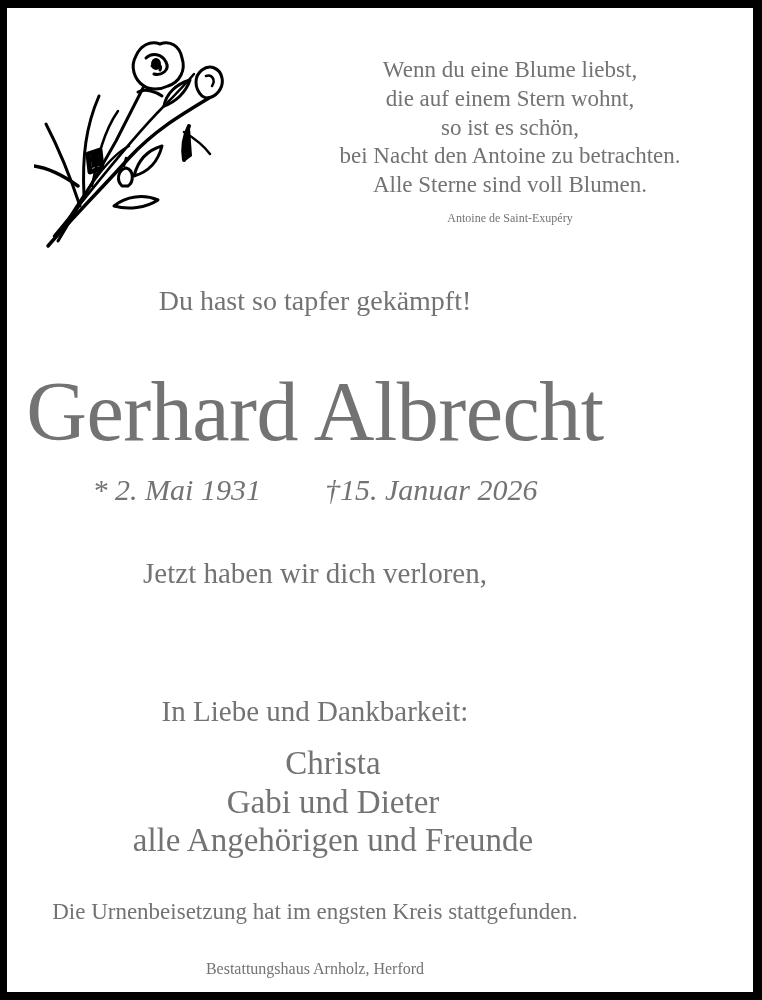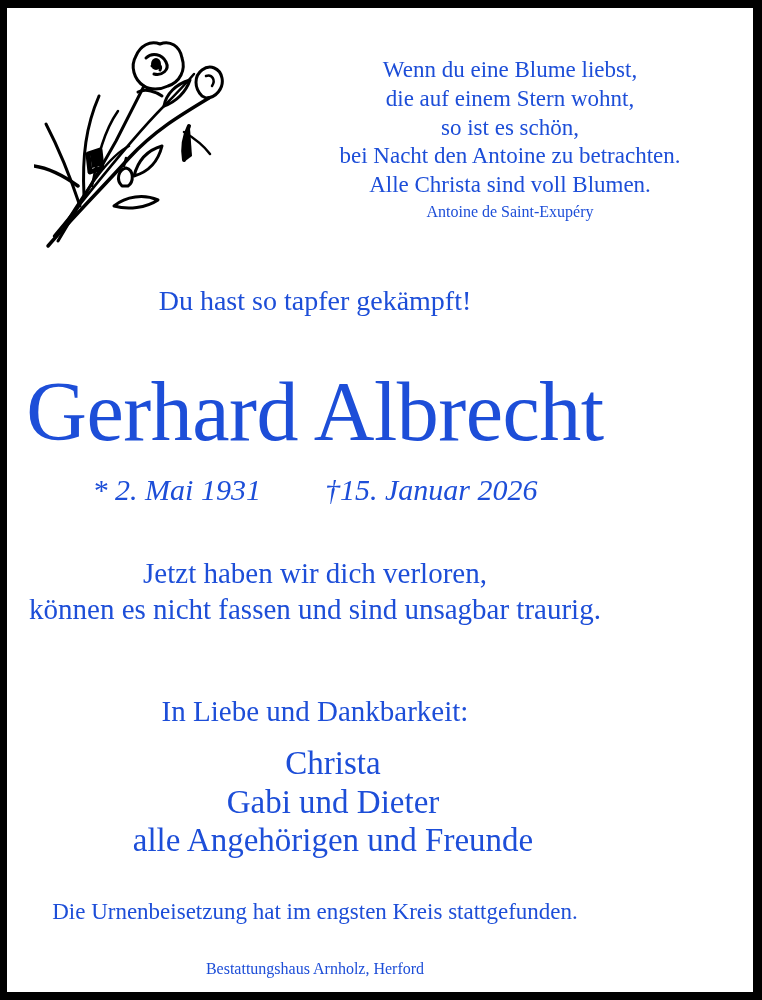--- a/index.html
+++ b/index.html
@@ -3,28 +3,28 @@
   <meta charset="utf-8">
   <style>
     html, body { margin: 0; padding: 0; background: #ffffff; }
     body { width: 762px; height: 1000px; position: relative; overflow: hidden; }
     .frame {
       position: absolute; left: 0; top: 0; width: 762px; height: 1000px;
       box-sizing: border-box; background: #ffffff;
       border-left: 7px solid #000; border-top: 8px solid #000;
       border-right: 9px solid #000; border-bottom: 8px solid #000;
     }
-    .serif { font-family: "Liberation Serif", "DejaVu Serif", serif; color: #1d4ed8; }
+    .serif { font-family: "Liberation Serif", "DejaVu Serif", serif; color: #737373; }
     .line { position: absolute; left: 0; width: 630px; text-align: center; white-space: nowrap; }
 
     .roses { position: absolute; left: 34px; top: 36px; width: 190px; height: 215px; }
 
     .poem { position: absolute; left: 300px; width: 420px; text-align: center; top: 56px; }
     .poem .pl { display: block; font-size: 23px; line-height: 28.8px; white-space: nowrap; }
-    .poem .attr { display: block; font-size: 16px; line-height: 24px; margin-top: 0; }
+    .poem .attr { display: block; font-size: 12px; line-height: 24px; margin-top: 6px; }
 
     .motto { top: 283px; font-size: 28px; line-height: 36px; }
     .name  { top: 364px; font-size: 84px; line-height: 96px; letter-spacing: -0.5px; }
     .dates { top: 471px; font-size: 30px; line-height: 38px; font-style: italic; }
     .dates .gap { display: inline-block; width: 64px; }
     .verse { top: 555px; font-size: 29px; line-height: 36px; }
     .thanks { top: 693px; font-size: 29px; line-height: 36px; }
     .family { top: 744px; font-size: 33px; line-height: 38.5px; }
     .family span { display: block; padding-left: 36px; }
     .burial { top: 897px; font-size: 23px; line-height: 30px; }
@@ -73,36 +73,35 @@
     <ellipse cx="122" cy="28" rx="5" ry="6"></ellipse>
     <path d="M150 100 L156 92 L158 120 L150 126 Z"></path>
   </g>
 </svg>
 
 <div class="poem serif">
   <span class="pl">Wenn du eine Blume liebst,</span>
   <span class="pl">die auf einem Stern wohnt,</span>
   <span class="pl">so ist es schön,</span>
   <span class="pl">bei Nacht den Antoine zu betrachten.</span>
-  <span class="pl">Alle Christa sind voll Blumen.</span>
+  <span class="pl">Alle Sterne sind voll Blumen.</span>
   <span class="attr">Antoine de Saint-Exupéry</span>
 </div>
 
 <div class="line serif motto">Du hast so tapfer gekämpft!</div>
 
 <div class="line serif name">Gerhard Albrecht</div>
 
 <div class="line serif dates">
   <span>*</span>
   <span>2. Mai 1931</span><span class="gap"></span><span>†</span><span>15. Januar 2026</span>
 </div>
 
 <div class="line serif verse">
   <div>Jetzt haben wir dich verloren,</div>
-  <div>können es nicht fassen und sind unsagbar traurig.</div>
 </div>
 
 <div class="line serif thanks">In Liebe und Dankbarkeit:</div>
 
 <div class="line serif family">
   <span>Christa</span>
   <span>Gabi und Dieter</span>
   <span>alle Angehörigen und Freunde</span>
 </div>
 

